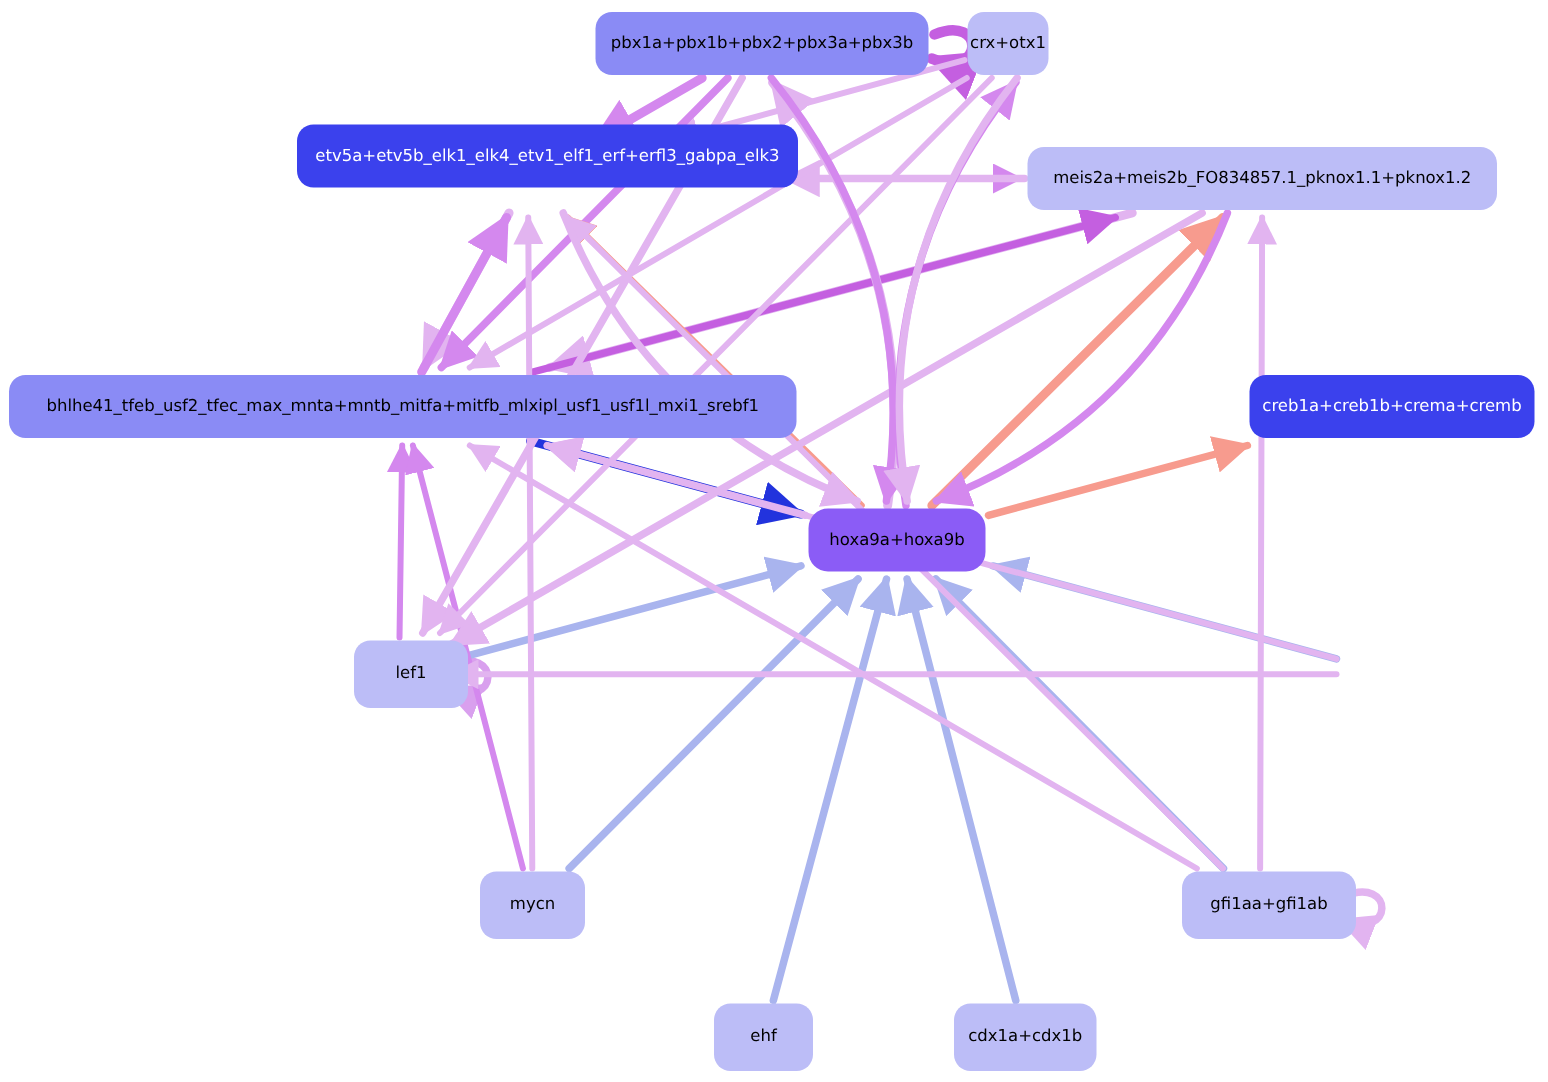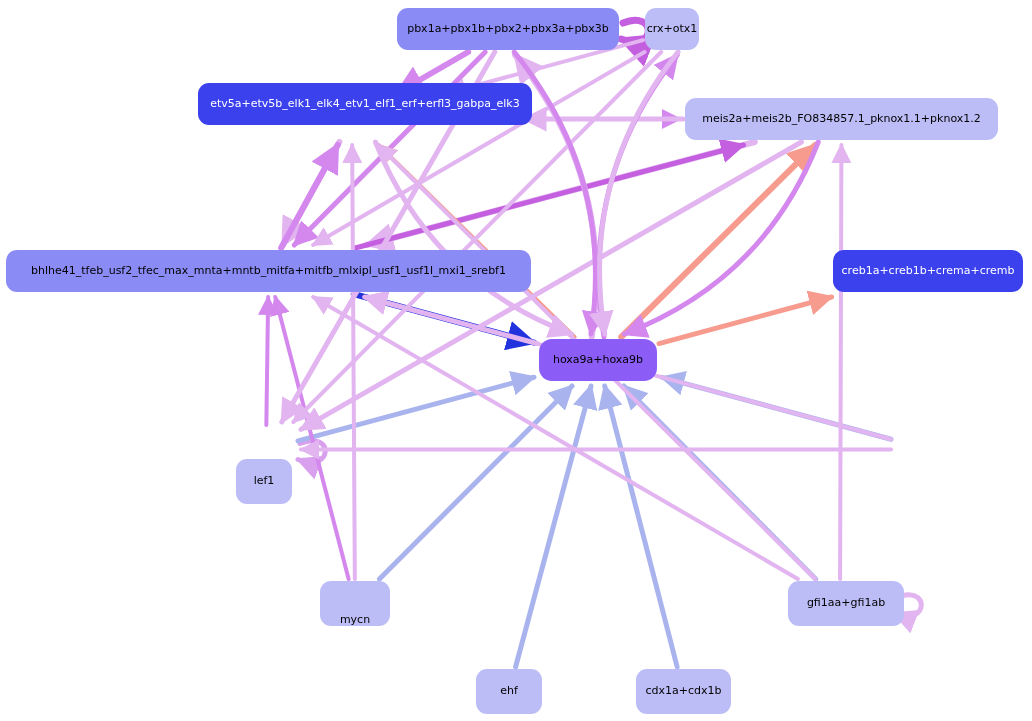--- a/index.html
+++ b/index.html
@@ -116,24 +116,24 @@
     </div>
     <div class="node mid" style="left: 6px; top: 250px; width: 525px; height: 42px;">
       <span class="node-label">bhlhe41_tfeb_usf2_tfec_max_mnta+mntb_mitfa+mitfb_mlxipl_usf1_usf1l_mxi1_srebf1</span>
     </div>
     <div class="node strong" style="left: 833px; top: 250px; width: 190px; height: 42px;">
       <span class="node-label">creb1a+creb1b+crema+cremb</span>
     </div>
     <div class="node target" style="left: 539px; top: 339px; width: 118px; height: 42px;">
       <span class="node-label">hoxa9a+hoxa9b</span>
     </div>
-    <div class="node light" style="left: 236px; top: 427px; width: 56px; height: 45px; margin-top: 32px;">
+    <div class="node light" style="left: 236px; top: 427px; width: 76px; height: 45px;">
       <span class="node-label">lef1</span>
     </div>
-    <div class="node light" style="left: 320px; top: 581px; width: 70px; height: 45px; align-items: flex-end;">
+    <div class="node light" style="left: 320px; top: 581px; width: 70px; height: 45px;">
       <span class="node-label">mycn</span>
     </div>
     <div class="node light" style="left: 788px; top: 581px; width: 116px; height: 45px;">
       <span class="node-label">gfi1aa+gfi1ab</span>
     </div>
     <div class="node light" style="left: 476px; top: 669px; width: 66px; height: 45px;">
       <span class="node-label">ehf</span>
     </div>
     <div class="node light" style="left: 636px; top: 669px; width: 95px; height: 45px;">
       <span class="node-label">cdx1a+cdx1b</span>

